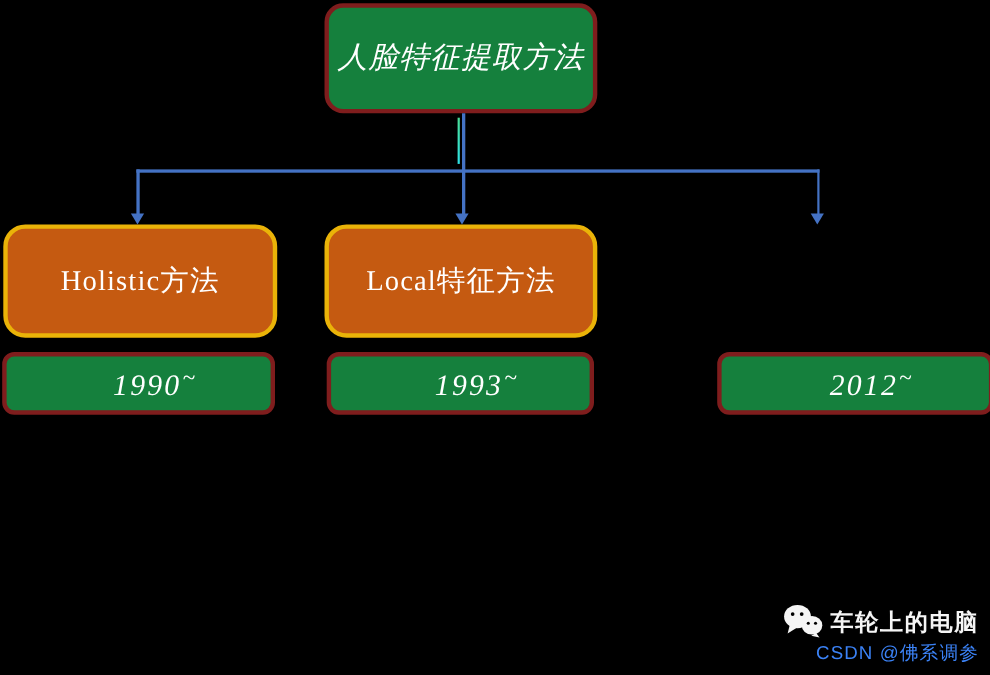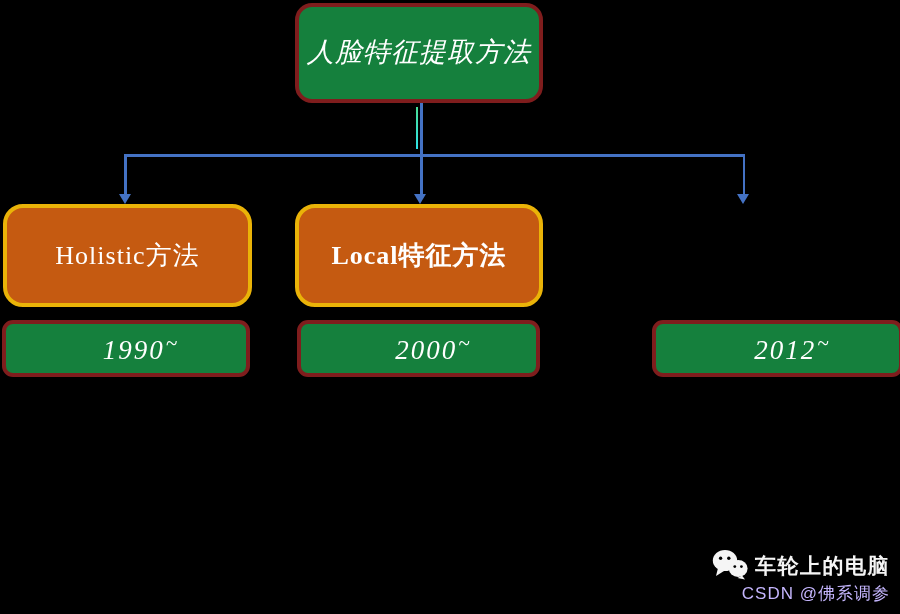--- a/index.html
+++ b/index.html
@@ -9,21 +9,21 @@
   }
   .node{
     position:absolute;display:flex;align-items:center;justify-content:center;
     color:#ffffff;box-sizing:border-box;text-align:center;line-height:1.15;
   }
   .node.blue{background:#15803d;border:4px solid #7f1d1d;font-style:italic;}
   .node.orange{background:#C55A11;border:4px solid #eab308;}
   .root{left:295px;top:3px;width:248px;height:100px;border-radius:17px;font-size:27px;letter-spacing:1px;}
   .method{top:204px;height:103px;border-radius:20px;font-size:26px;letter-spacing:1px;}
   .m1{left:3px;width:249px;}
-  .m2{left:295px;width:248px;font-weight:bold;}
+  .m2{left:295px;width:248px;}
   .m3{left:617px;width:253px;}
   .yearbox{top:320px;height:57px;border-radius:11px;font-size:27px;letter-spacing:2px;border-width:2px;padding-left:28px;}
   .y1{left:2px;width:248px;}
   .y2{left:297px;width:243px;}
   .y3{left:652px;width:251px;}
   .tilde{font-size:21px;vertical-align:9px;margin-left:1px;letter-spacing:0;}
   .line{position:absolute;background:#4472C4;}
   .trunk{left:419.5px;top:103px;width:3px;height:93px;}
   .hline{left:124px;top:154px;width:621px;height:2.5px;}
   .vleft{left:124px;top:154px;width:2.5px;height:42px;}
@@ -35,21 +35,21 @@
     border-left:6.5px solid transparent;border-right:6.5px solid transparent;
     border-top:10px solid #4472C4;
   }
   .a1{left:118.5px;} .a2{left:414px;} .a3{left:737px;}
   .wm{
     position:absolute;right:10px;bottom:9px;text-align:right;
     font-family:"Liberation Sans","DejaVu Sans",sans-serif;
   }
   .wm-row{display:flex;align-items:flex-end;justify-content:flex-end;gap:7px;}
   .wm-title{color:#F5F5F5;font-weight:bold;font-size:21px;letter-spacing:1.5px;}
-  .wm-sub{color:#c4b5fd;font-size:17px;margin-top:2px;letter-spacing:1px;}
+  .wm-sub{color:#3b82f6;font-size:17px;margin-top:2px;letter-spacing:1px;}
   .wm-icon{width:36px;height:31px;display:block;}
 </style>
 </head>
 <body>
 
 <div class="canvas">
 
   <div class="node blue root">
     <span>人脸特征提取方法</span>
   </div>
@@ -67,21 +67,21 @@
     <span>Holistic方法</span>
   </div>
   <div class="node orange method m2">
     <span>Local特征方法</span>
   </div>
 
   <div class="node blue yearbox y1">
     <span><span>1990</span><span class="tilde">~</span></span>
   </div>
   <div class="node blue yearbox y2">
-    <span><span>2000</span><span class="tilde">~</span></span>
+    <span><span>1993</span><span class="tilde">~</span></span>
   </div>
   <div class="node blue yearbox y3">
     <span><span>2012</span><span class="tilde">~</span></span>
   </div>
 
   <div class="wm">
     <div class="wm-row">
       <svg class="wm-icon" viewBox="0 0 36 31" xmlns="http://www.w3.org/2000/svg">
         <ellipse cx="13" cy="11.5" rx="12.2" ry="10.6" fill="#F5F5F5"></ellipse>
         <polygon points="6,19 12,22 4,27" fill="#F5F5F5"></polygon>

